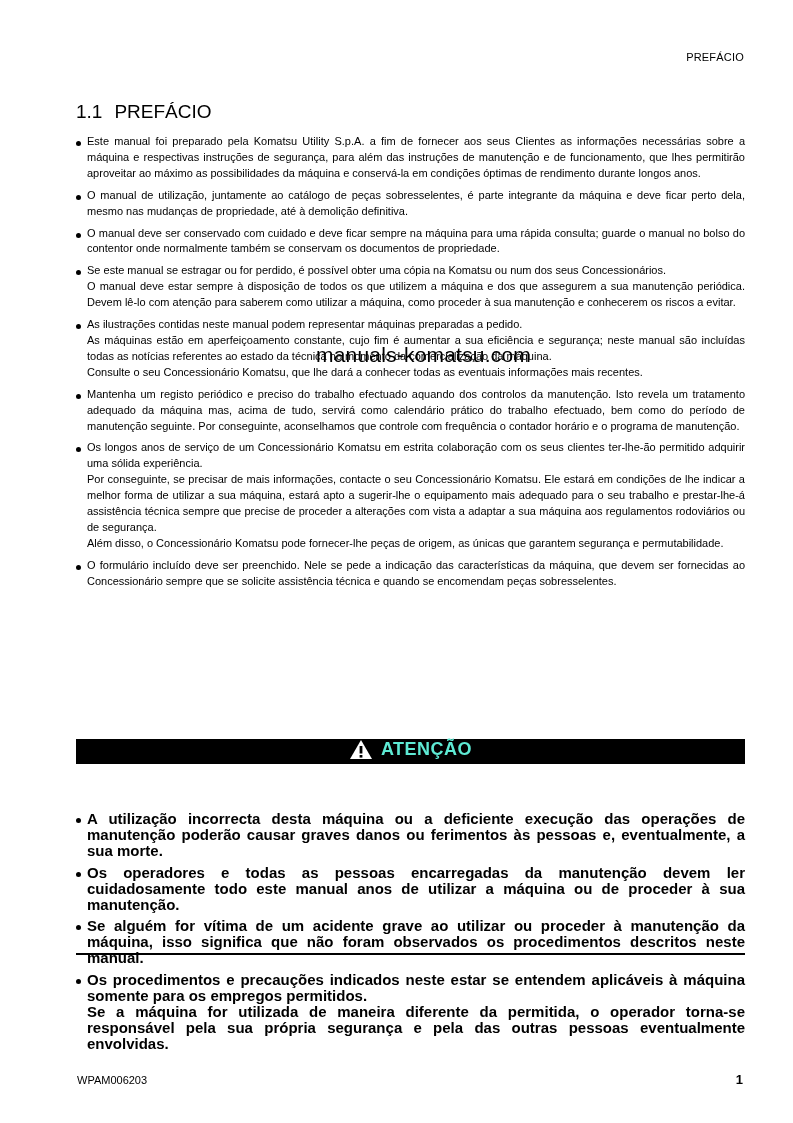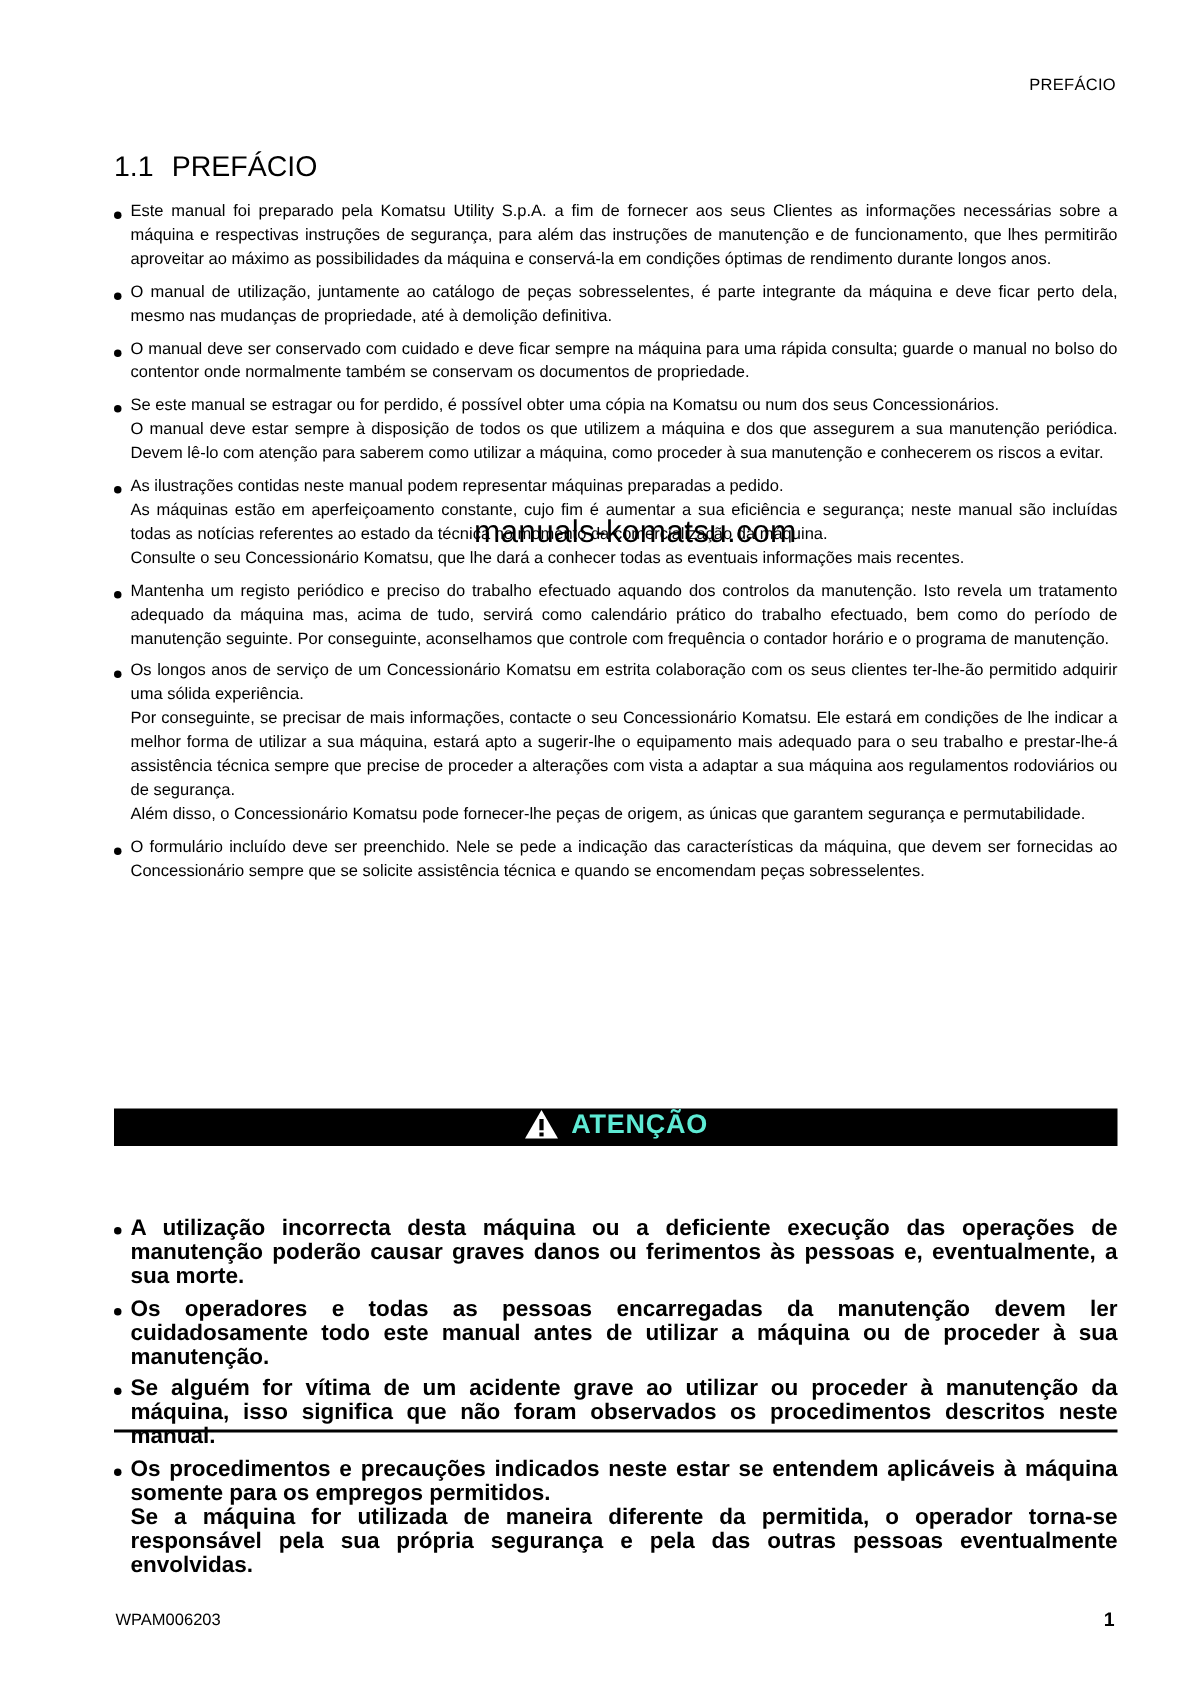--- a/index.html
+++ b/index.html
@@ -83,21 +83,21 @@
   <span class="label">ATENÇÃO</span>
 </div>
 
 <div class="warn-content">
   <div class="item">
       <span class="bullet"></span>
     <p>A utilização incorrecta desta máquina ou a deficiente execução das operações de manutenção poderão causar graves danos ou ferimentos às pessoas e, eventualmente, a sua morte.</p>
     </div>
   <div class="item">
       <span class="bullet"></span>
-    <p>Os operadores e todas as pessoas encarregadas da manutenção devem ler cuidadosamente todo este manual antes de utilizar a máquina ou de proceder à sua manutenção.</p>
+    <p>Os operadores e todas as pessoas encarregadas da manutenção devem ler cuidadosamente todo este manual anos de utilizar a máquina ou de proceder à sua manutenção.</p>
     </div>
   <div class="item">
       <span class="bullet"></span>
     <p>Se alguém for vítima de um acidente grave ao utilizar ou proceder à manutenção da máquina, isso significa que não foram observados os procedimentos descritos neste manual.</p>
     </div>
   <div class="item">
       <span class="bullet"></span>
     <p>Os procedimentos e precauções indicados neste estar se entendem aplicáveis à máquina somente para os empregos permitidos.</p>
     <p>Se a máquina for utilizada de maneira diferente da permitida, o operador torna-se responsável pela sua própria segurança e pela das outras pessoas eventualmente envolvidas.</p>
     </div>

